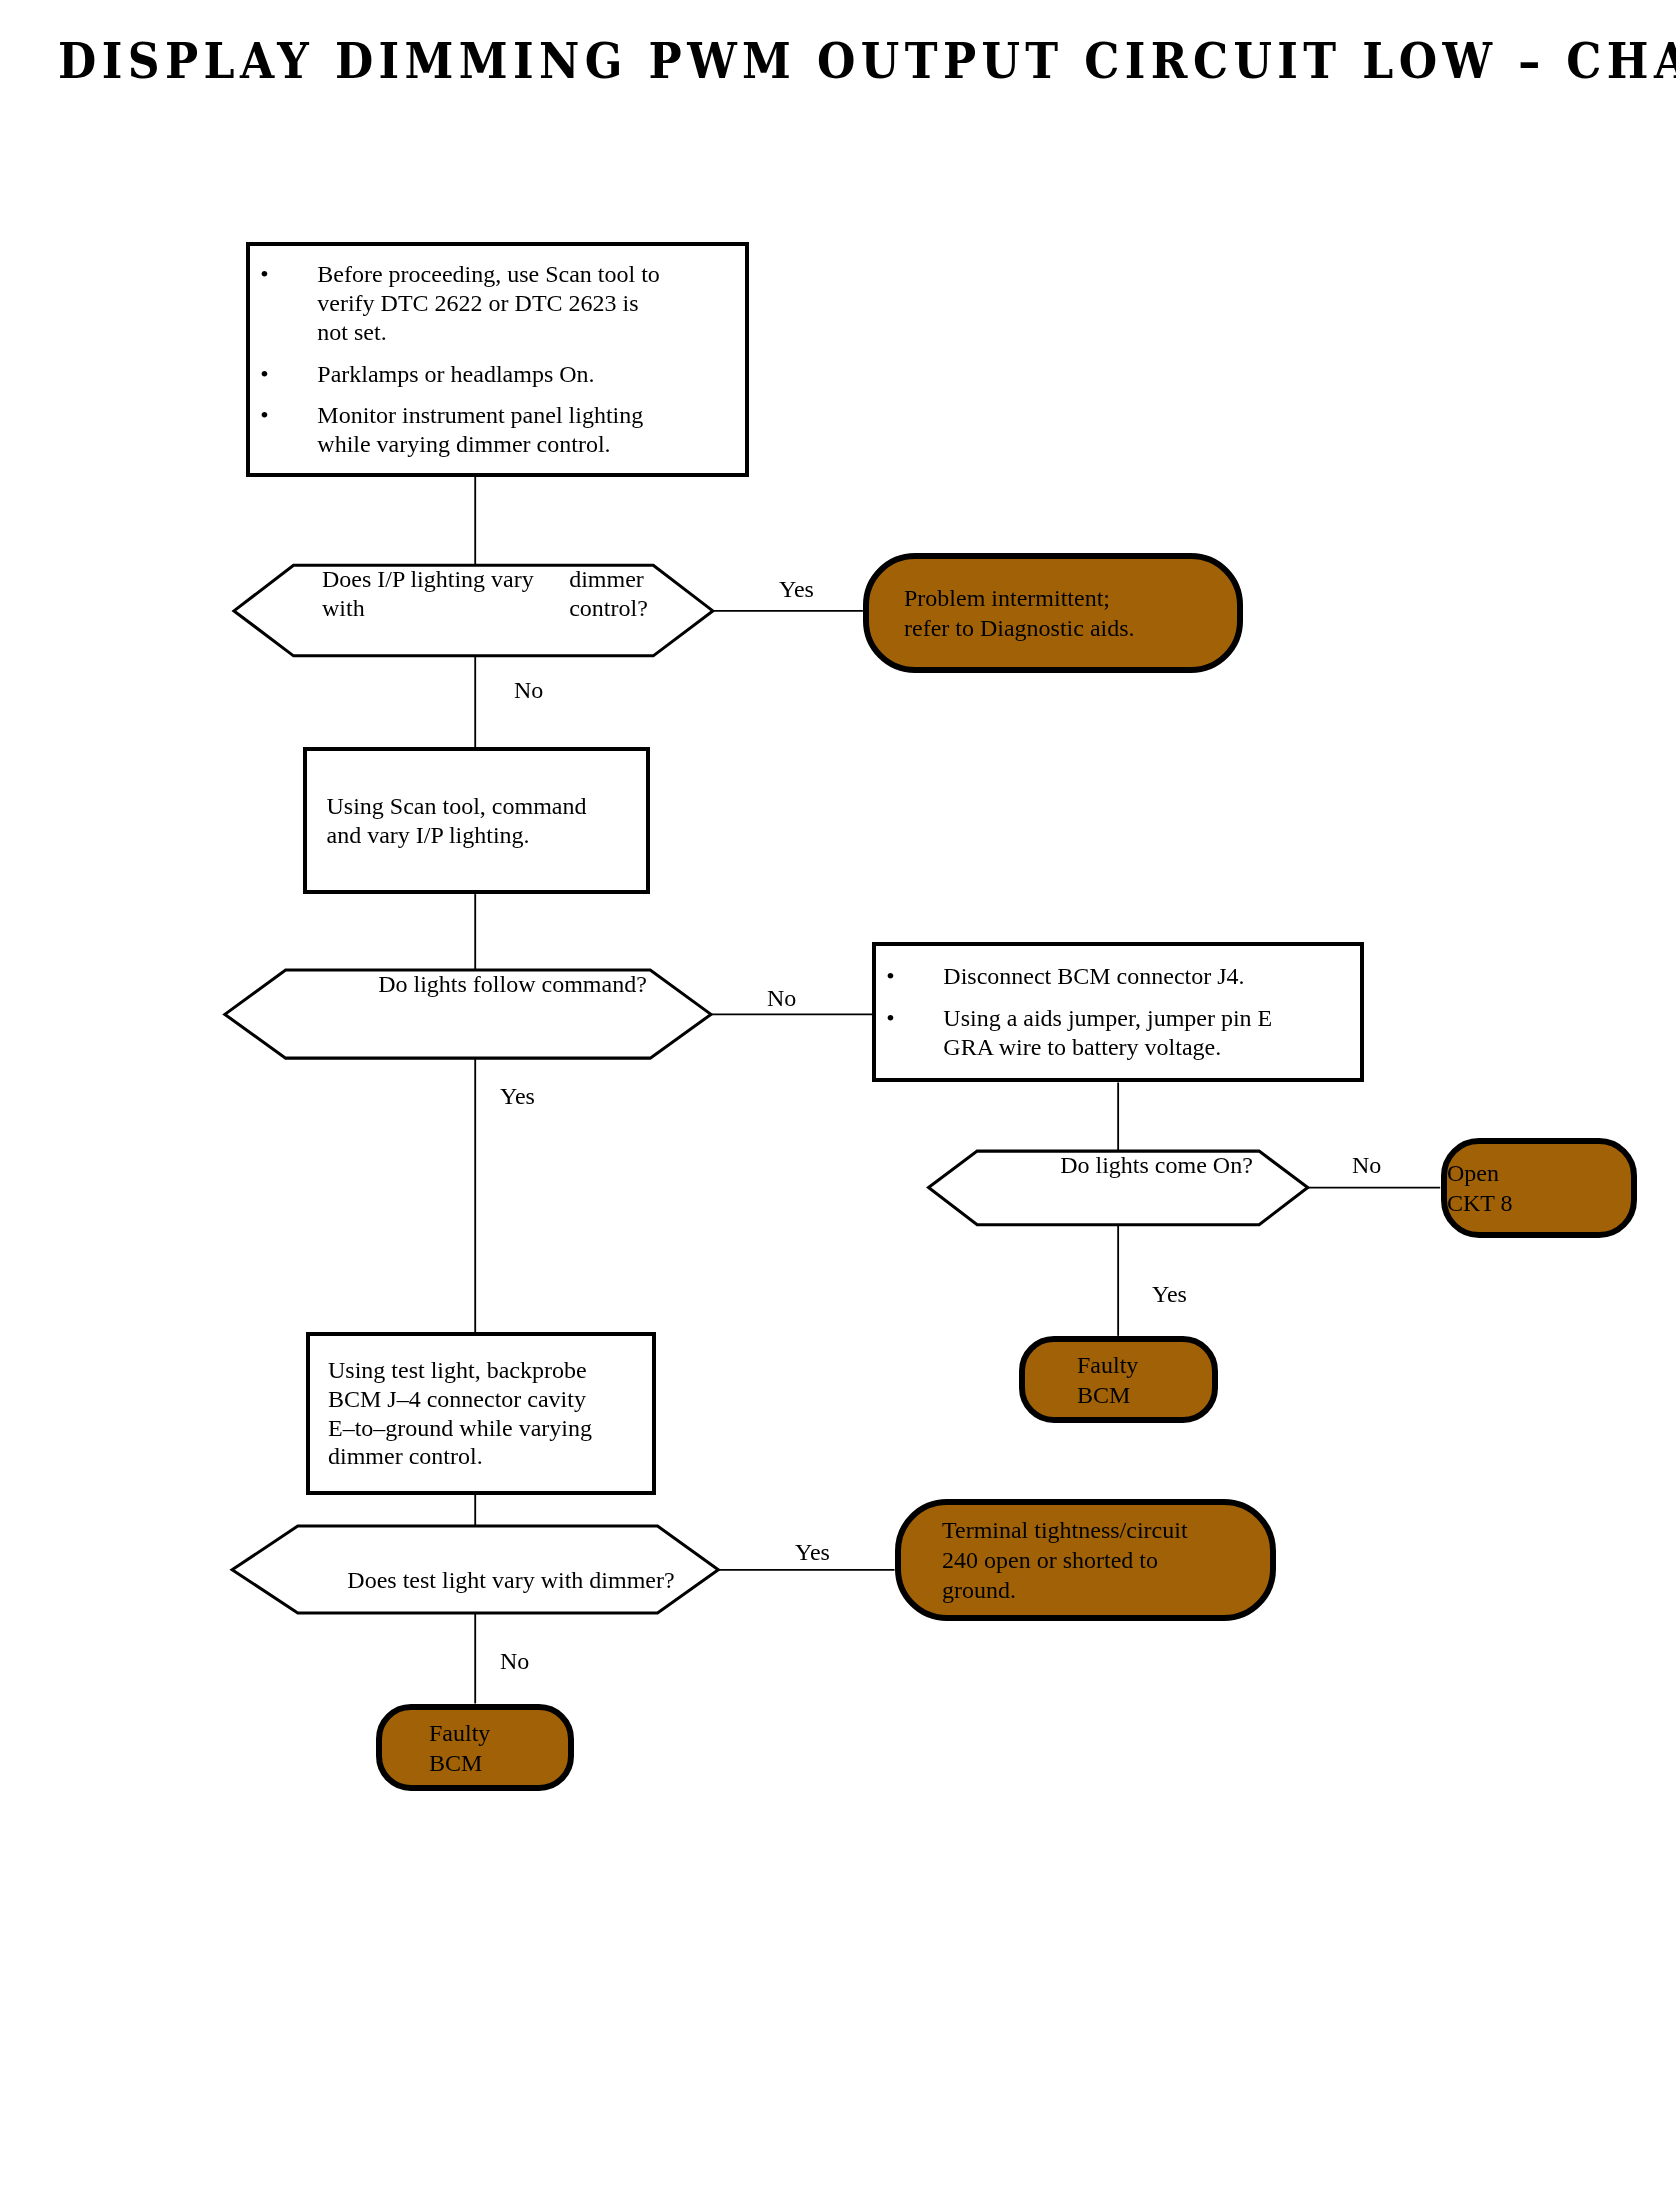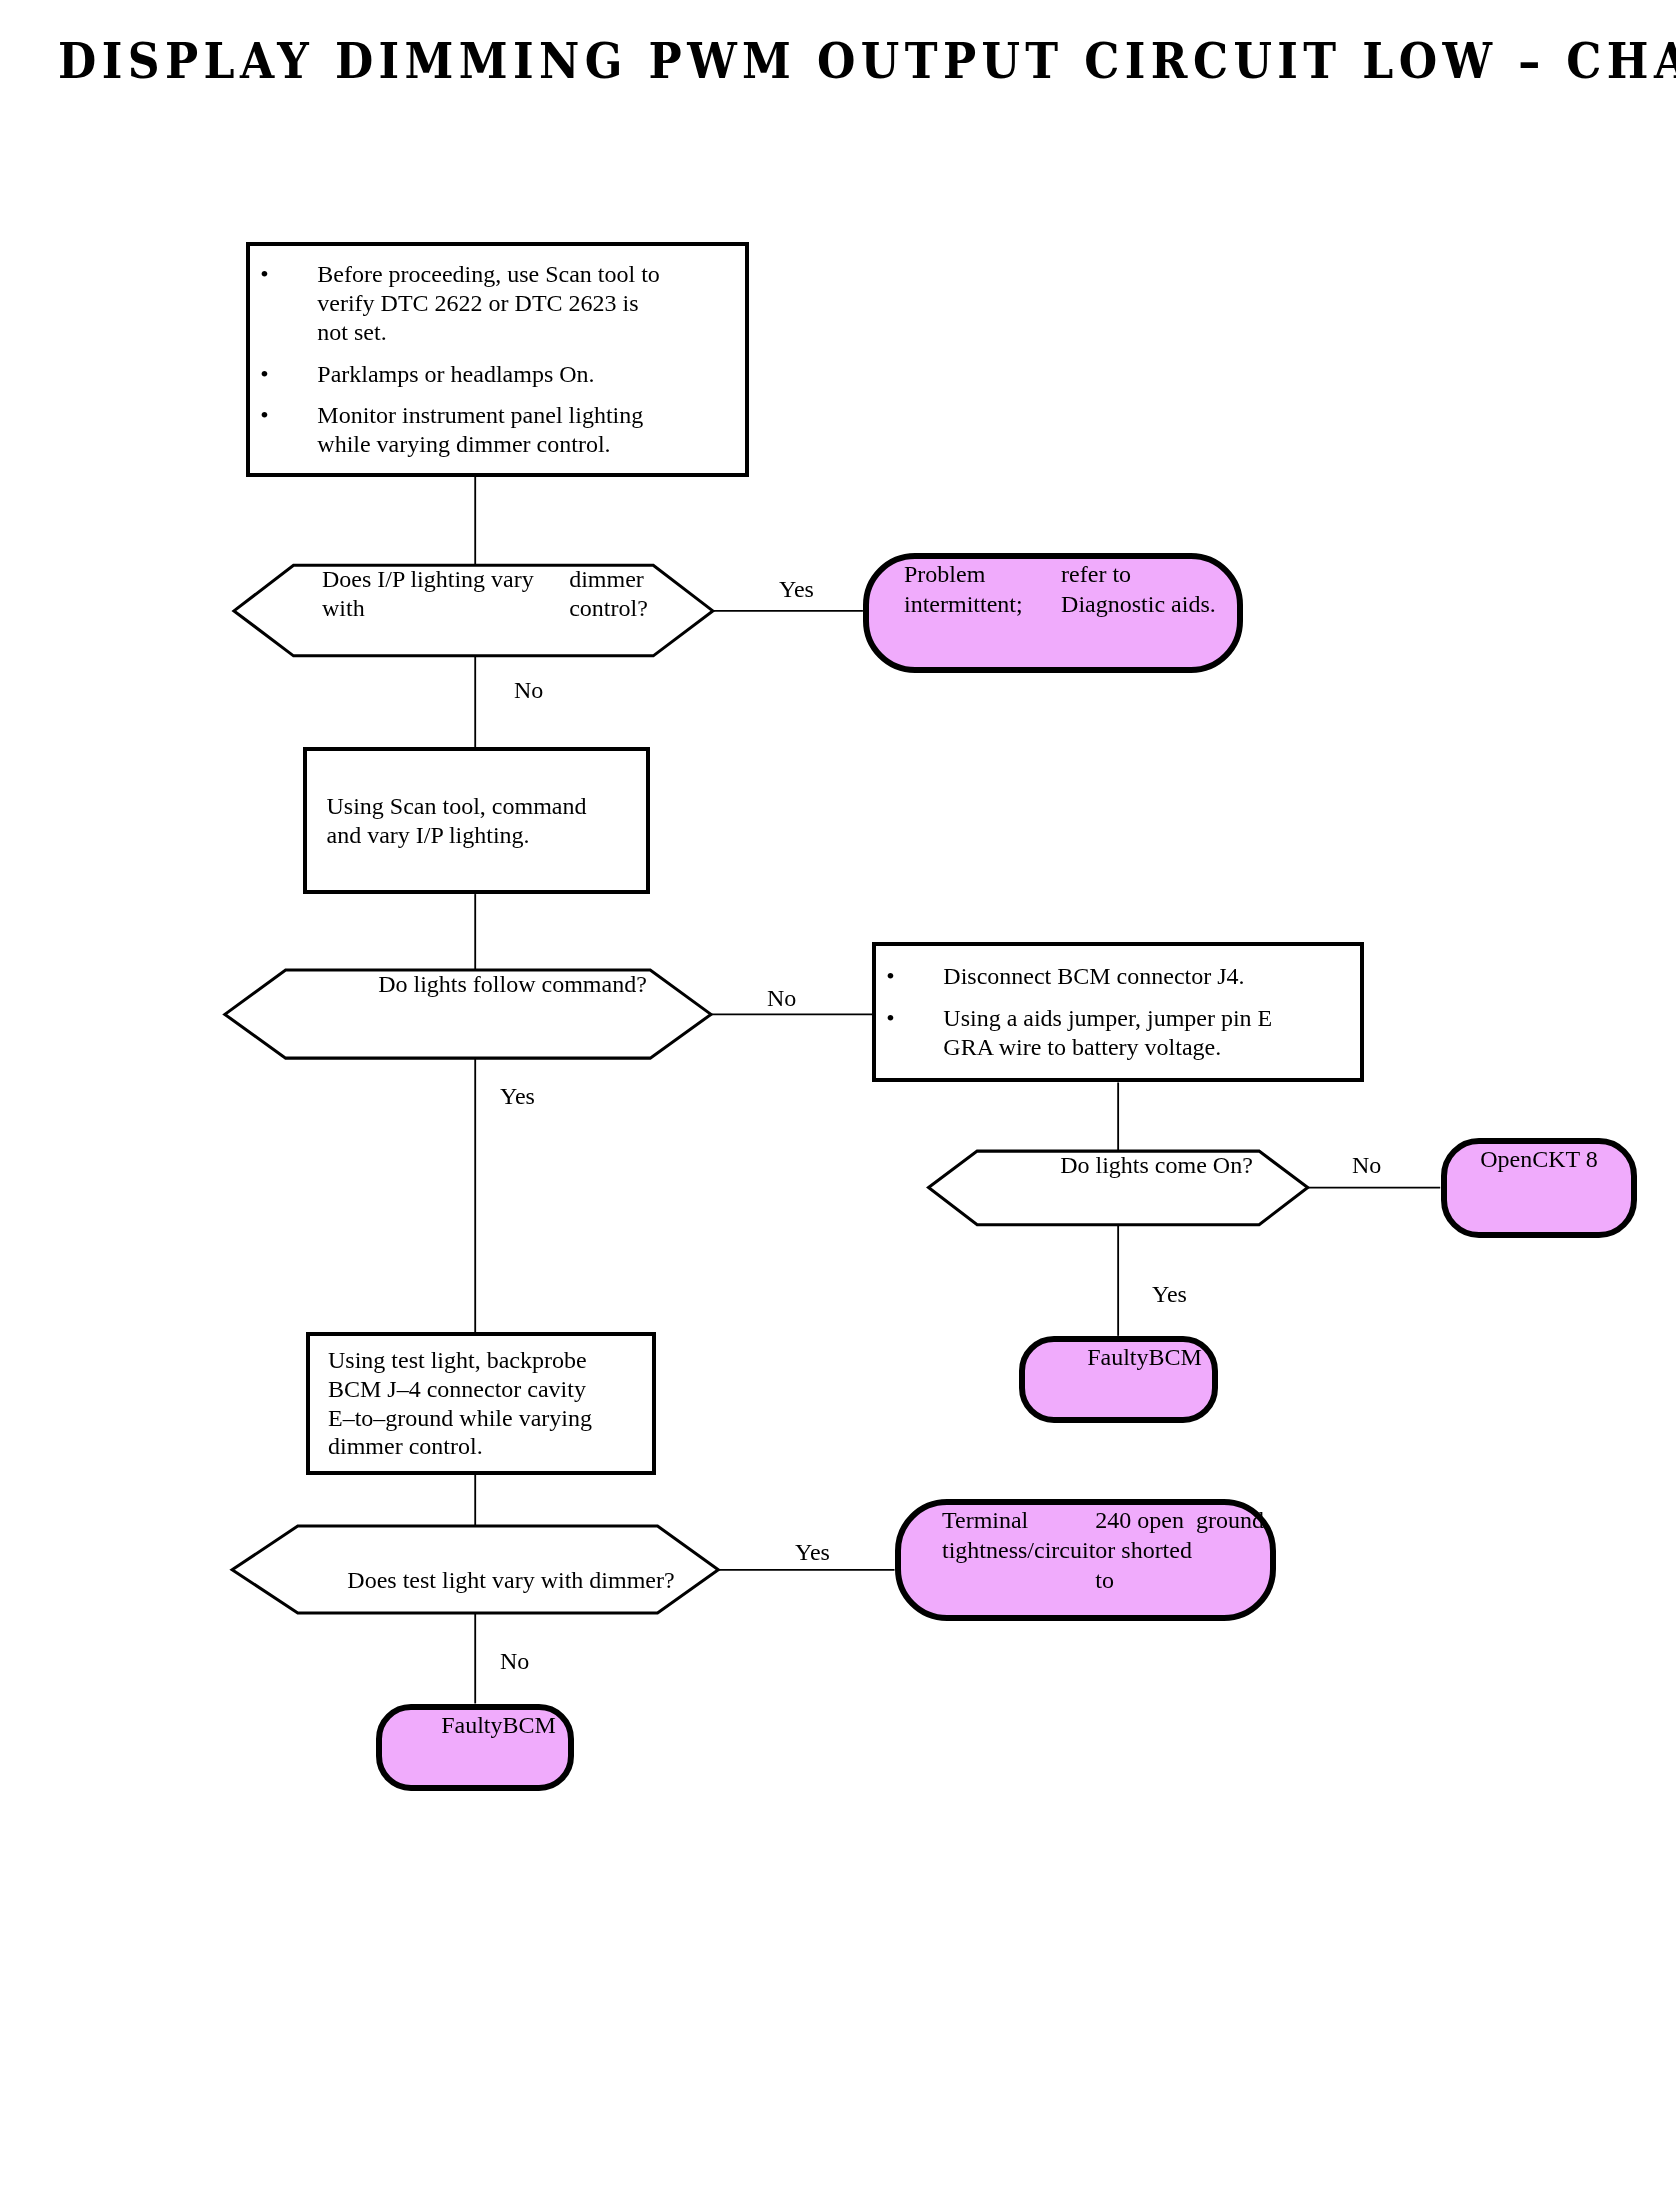--- a/index.html
+++ b/index.html
@@ -34,25 +34,25 @@
     border:4.3px solid #000;
     display:flex;
     flex-direction:column;
     justify-content:center;
     font-size:24px;
     line-height:28.6px;
   }
   .terminal{
     position:absolute;
     box-sizing:border-box;
-    background:#f0abfc;
+    background:#a16207;
     border:6px solid #000;
     border-radius:49px;
     display:flex;
-    flex-direction:row;
+    flex-direction:column;
     justify-content:center;
     font-size:24px;
     line-height:30px;
   }
   .hextext{
     position:absolute;
     box-sizing:border-box;
     display:flex;
     flex-direction:row;
     justify-content:center;
@@ -164,21 +164,21 @@
   <div class="terminal" style="left:1441px;top:1138px;width:196px;height:100px;border-radius:38px;">
     <div>Open</div>
     <div>CKT 8</div>
   </div>
 
   <div class="terminal" style="left:1019px;top:1336px;width:199px;height:87px;padding-left:52px;border-radius:35px;">
     <div>Faulty</div>
     <div>BCM</div>
   </div>
 
-  <div class="node" style="left:306px;top:1332px;width:350px;height:143px;padding-left:18px;">
+  <div class="node" style="left:306px;top:1332px;width:350px;height:163px;padding-left:18px;">
     <div>Using test light, backprobe</div>
     <div>BCM J–4 connector cavity</div>
     <div>E–to–ground while varying</div>
     <div>dimmer control.</div>
   </div>
 
   <div class="hextext" style="left:232px;top:1526px;width:486px;height:71px;padding-left:72px;margin-top:40px;">
     <div>Does test light vary with dimmer?</div>
   </div>
 

